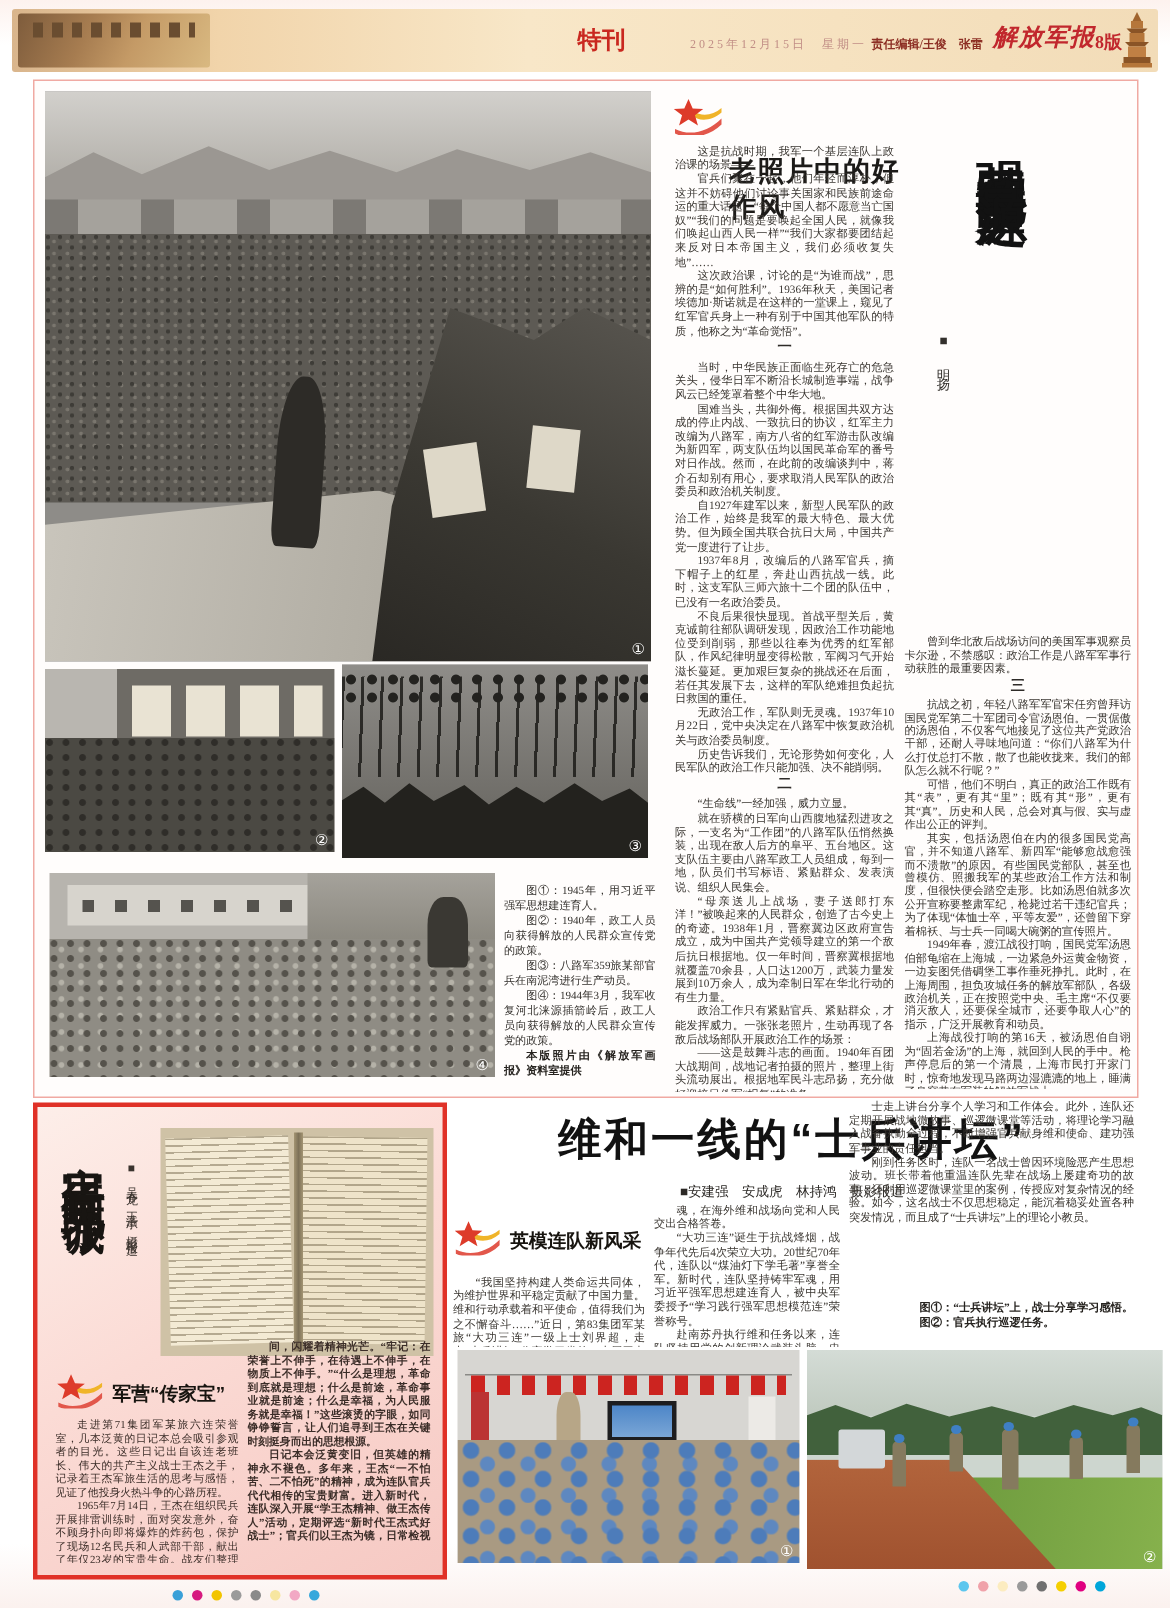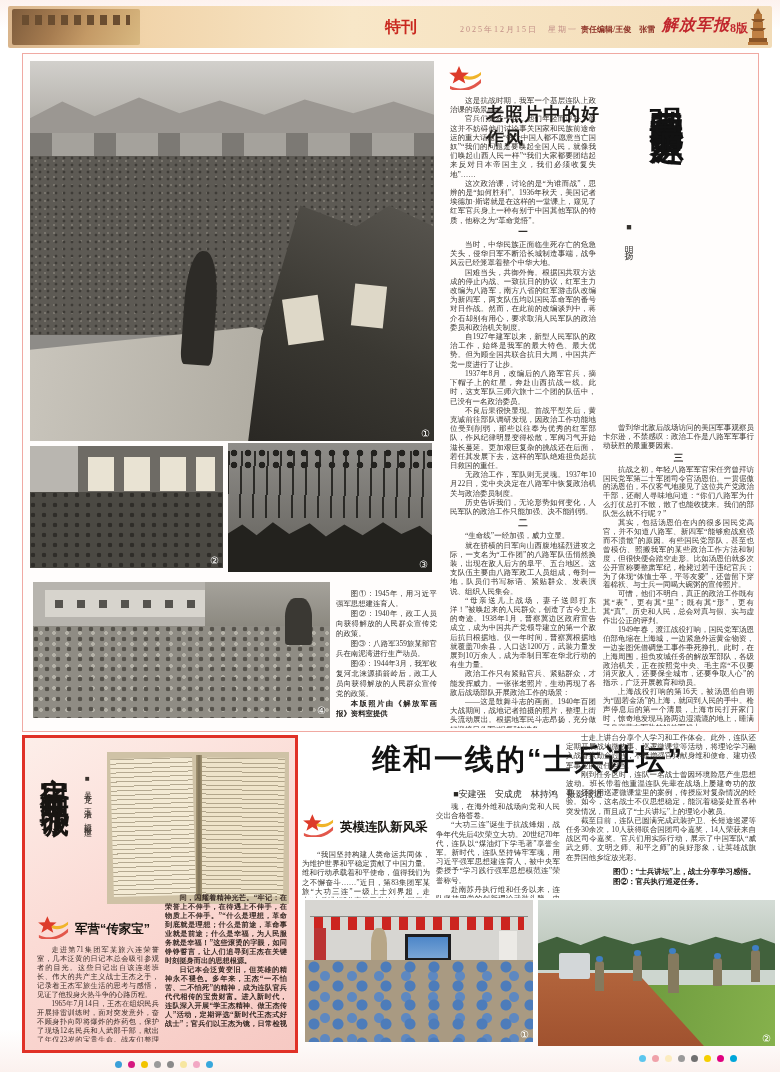--- a/index.html
+++ b/index.html
@@ -268,22 +268,22 @@
   <div class="vtitle">强基固魂的力量之源</div>
   <div class="vauthor">■明扬</div>
 
   <div class="ncol col2">
     <div>
         <p>曾到华北敌后战场访问的美国军事观察员卡尔逊，不禁感叹：政治工作是八路军军事行动获胜的最重要因素。</p>
       </div>
     <div class="sec-mark">三</div>
     <div>
         <p>抗战之初，年轻八路军军官宋任穷曾拜访国民党军第二十军团司令官汤恩伯。一贯倨傲的汤恩伯，不仅客气地接见了这位共产党政治干部，还耐人寻味地问道：“你们八路军为什么打仗总打不散，散了也能收拢来。我们的部队怎么就不行呢？”</p>
+        <p>可惜，他们不明白，真正的政治工作既有其“表”，更有其“里”；既有其“形”，更有其“真”。历史和人民，总会对真与假、实与虚作出公正的评判。</p>
         <p>其实，包括汤恩伯在内的很多国民党高官，并不知道八路军、新四军“能够愈战愈强而不溃散”的原因。有些国民党部队，甚至也曾模仿、照搬我军的某些政治工作方法和制度，但很快便会踏空走形。比如汤恩伯就多次公开宣称要整肃军纪，枪毙过若干违纪官兵；为了体现“体恤士卒，平等友爱”，还曾留下穿着棉袄、与士兵一同喝大碗粥的宣传照片。</p>
-        <p>可惜，他们不明白，真正的政治工作既有其“表”，更有其“里”；既有其“形”，更有其“真”。历史和人民，总会对真与假、实与虚作出公正的评判。</p>
         <p>1949年春，渡江战役打响，国民党军汤恩伯部龟缩在上海城，一边紧急外运黄金物资，一边妄图凭借碉堡工事作垂死挣扎。此时，在上海周围，担负攻城任务的解放军部队，各级政治机关，正在按照党中央、毛主席“不仅要消灭敌人，还要保全城市，还要争取人心”的指示，广泛开展教育和动员。</p>
         <p>上海战役打响的第16天，被汤恩伯自诩为“固若金汤”的上海，就回到人民的手中。枪声停息后的第一个清晨，上海市民打开家门时，惊奇地发现马路两边湿漉漉的地上，睡满了身穿黄布军装的解放军战士。</p>
       </div>
   </div>
 
   <div class="redbox">
     <div class="dtitle">字里行间见赤诚</div>
     <div class="dauthors">■吴春龙　王浩承　摄影报道</div>
     <div class="dphoto">
       <div class="dpage l"></div>
@@ -327,21 +327,20 @@
       <p>“我国坚持构建人类命运共同体，为维护世界和平稳定贡献了中国力量。维和行动承载着和平使命，值得我们为之不懈奋斗……”近日，第83集团军某旅“大功三连”一级上士刘界超，走上“士兵讲坛”分享学习党的二十届四中全会精神的感悟。该连作为英雄连队，坚持用党的创新理论凝心铸</p>
     </div>
   <div class="ncol pcolB">
       <p>魂，在海外维和战场向党和人民交出合格答卷。</p>
       <p>“大功三连”诞生于抗战烽烟，战争年代先后4次荣立大功。20世纪70年代，连队以“煤油灯下学毛著”享誉全军。新时代，连队坚持铸牢军魂，用习近平强军思想建连育人，被中央军委授予“学习践行强军思想模范连”荣誉称号。</p>
       <p>赴南苏丹执行维和任务以来，连队坚持用党的创新理论武装头脑，忠诚履行职责使命。针对维和任务特点，连队每月举办“士兵讲坛”，让普通战</p>
     </div>
   <div class="ncol pcolC">
       <p>士走上讲台分享个人学习和工作体会。此外，连队还定期开展战地微故事、巡逻微课堂等活动，将理论学习融入战备执勤全过程，不断增强官兵献身维和使命、建功强军事业的责任担当。</p>
       <p>刚到任务区时，连队一名战士曾因环境险恶产生思想波动。班长带着他重温连队先辈在战场上屡建奇功的故事，还利用巡逻微课堂里的案例，传授应对复杂情况的经验。如今，这名战士不仅思想稳定，能沉着稳妥处置各种突发情况，而且成了“士兵讲坛”上的理论小教员。</p>
-      <p>截至目前，连队已圆满完成武装护卫、长短途巡逻等任务30余次，10人获得联合国团司令嘉奖，14人荣获来自战区司令嘉奖。官兵们用实际行动，展示了中国军队“威武之师、文明之师、和平之师”的良好形象，让英雄战旗在异国他乡绽放光彩。</p>
     </div>
   <div class="pcaps">
       <p>图①：“士兵讲坛”上，战士分享学习感悟。</p>
       <p>图②：官兵执行巡逻任务。</p>
     </div>
 
   <div class="photoA">
     <div class="string"></div>
     <div class="flags"></div>
     <div class="poster-red"></div>

